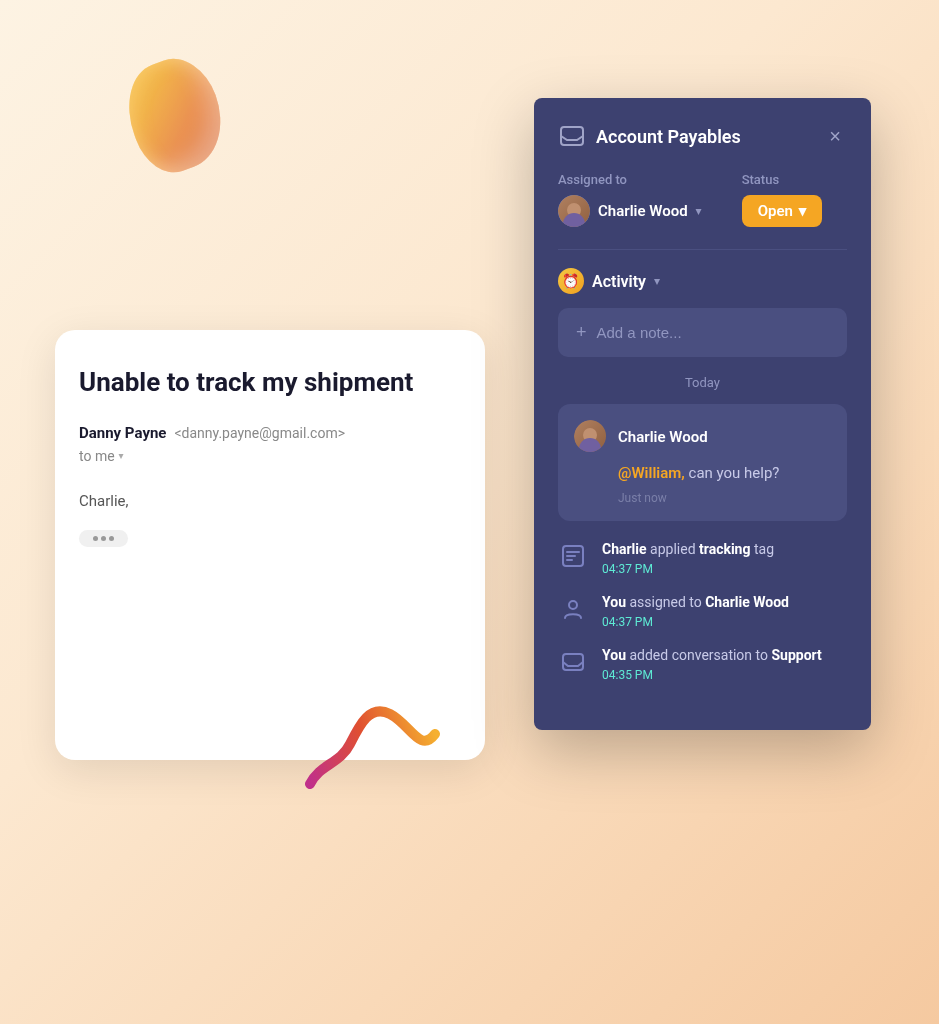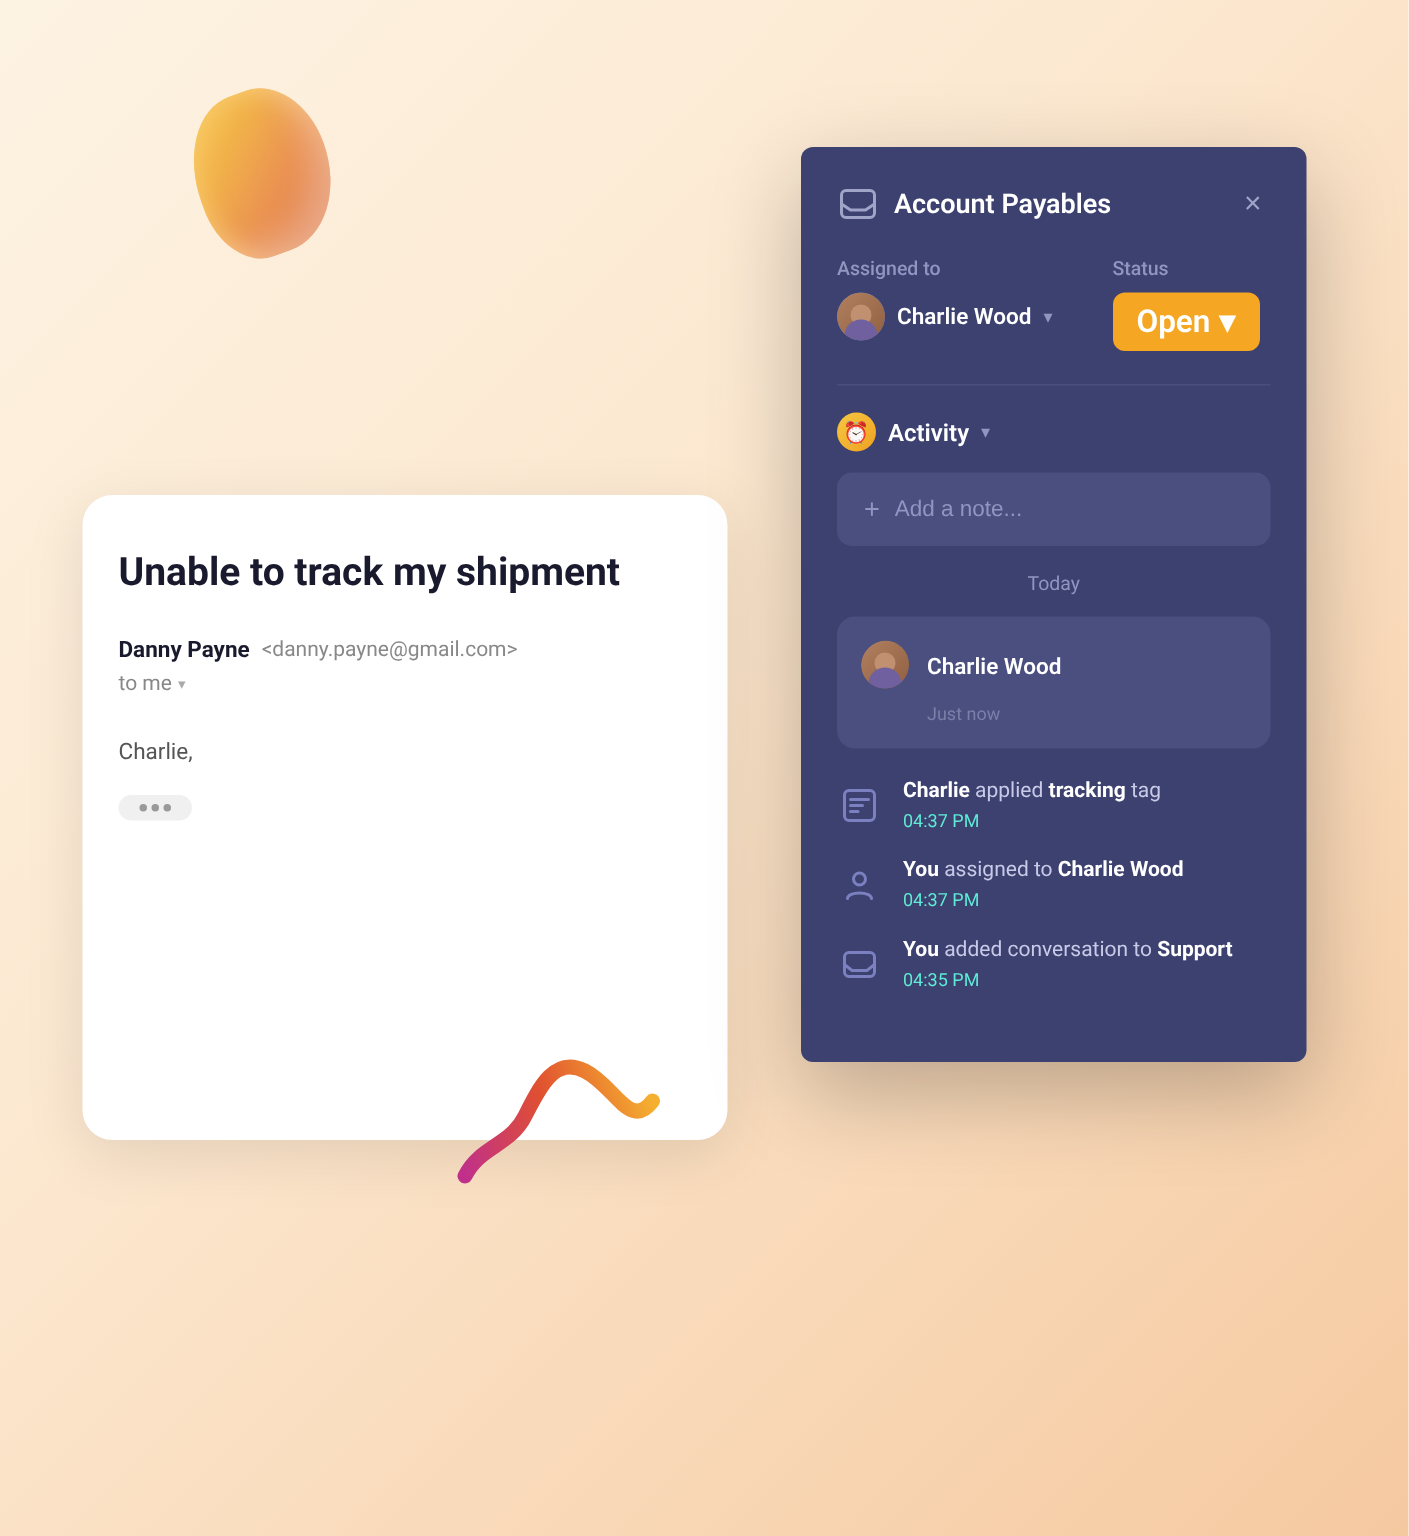--- a/index.html
+++ b/index.html
@@ -259,21 +259,21 @@
     }
 
     .status-badge {
       display: flex;
       align-items: center;
       gap: 6px;
       background: #f5a623;
       color: white;
       padding: 7px 16px;
       border-radius: 8px;
-      font-size: 21px;
+      font-size: 15px;
       font-weight: 600;
       cursor: pointer;
     }
 
     .divider {
       height: 1px;
       background: #4a4f80;
       margin-bottom: 18px;
     }
 
@@ -382,21 +382,21 @@
     .message-time {
       font-size: 12px;
       color: #7a7fa8;
       padding-left: 44px;
       margin-top: 6px;
     }
 
     
     .activity-item {
       display: flex;
-      align-items: center;
+      align-items: flex-start;
       gap: 14px;
       margin-bottom: 16px;
     }
 
     .activity-item-icon {
       width: 30px;
       height: 30px;
       display: flex;
       align-items: center;
       justify-content: center;
@@ -517,20 +517,23 @@
 
   <div class="today-label">Today</div>
 
   <div class="message-bubble">
     <div class="message-header">
       <div class="message-avatar">
         <div class="avatar-face"></div>
       </div>
       <span class="message-sender">Charlie Wood</span>
     </div>
+    <div class="message-content">
+      <span class="mention">@William,</span><span> can you help?</span>
+    </div>
     <div class="message-time">Just now</div>
   </div>
 
   <div>
 
     <div class="activity-item">
       <div class="activity-item-icon">
         <svg width="22" height="22" viewBox="0 0 22 22" fill="none">
           <rect x="1" y="1" width="20" height="20" rx="3" stroke="#7a80c0" stroke-width="2"></rect>
           <line x1="5" y1="7" x2="17" y2="7" stroke="#7a80c0" stroke-width="2" stroke-linecap="round"></line>

